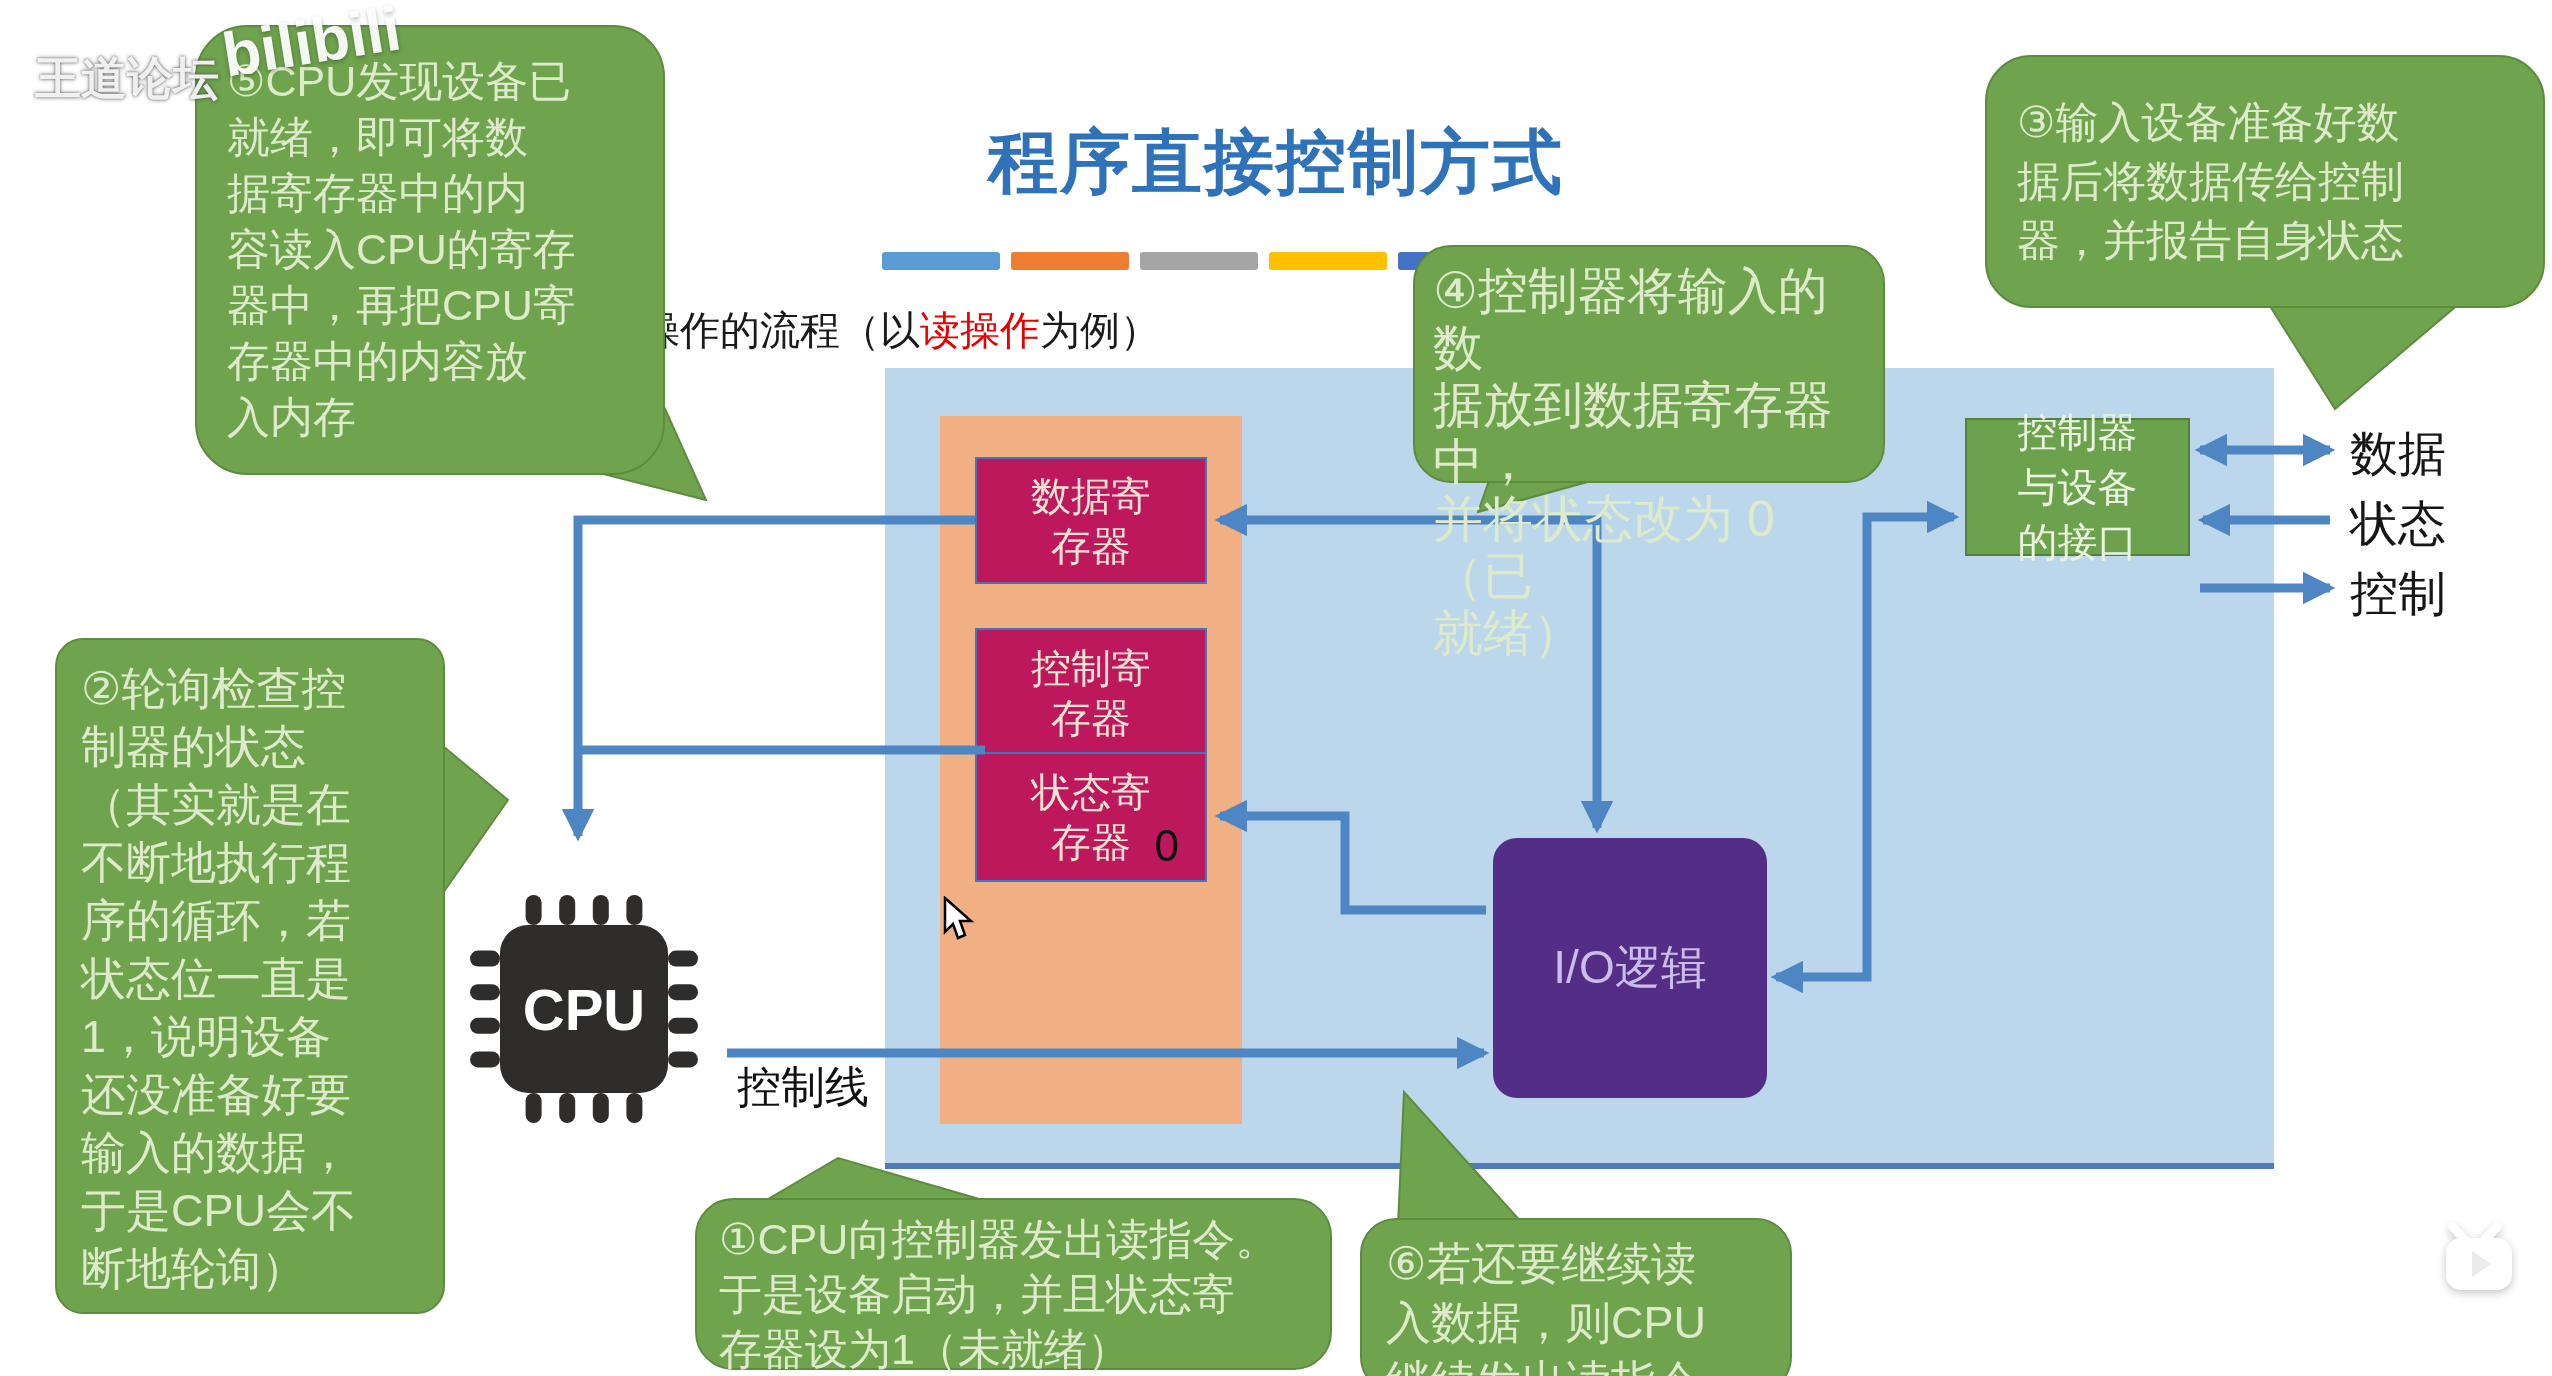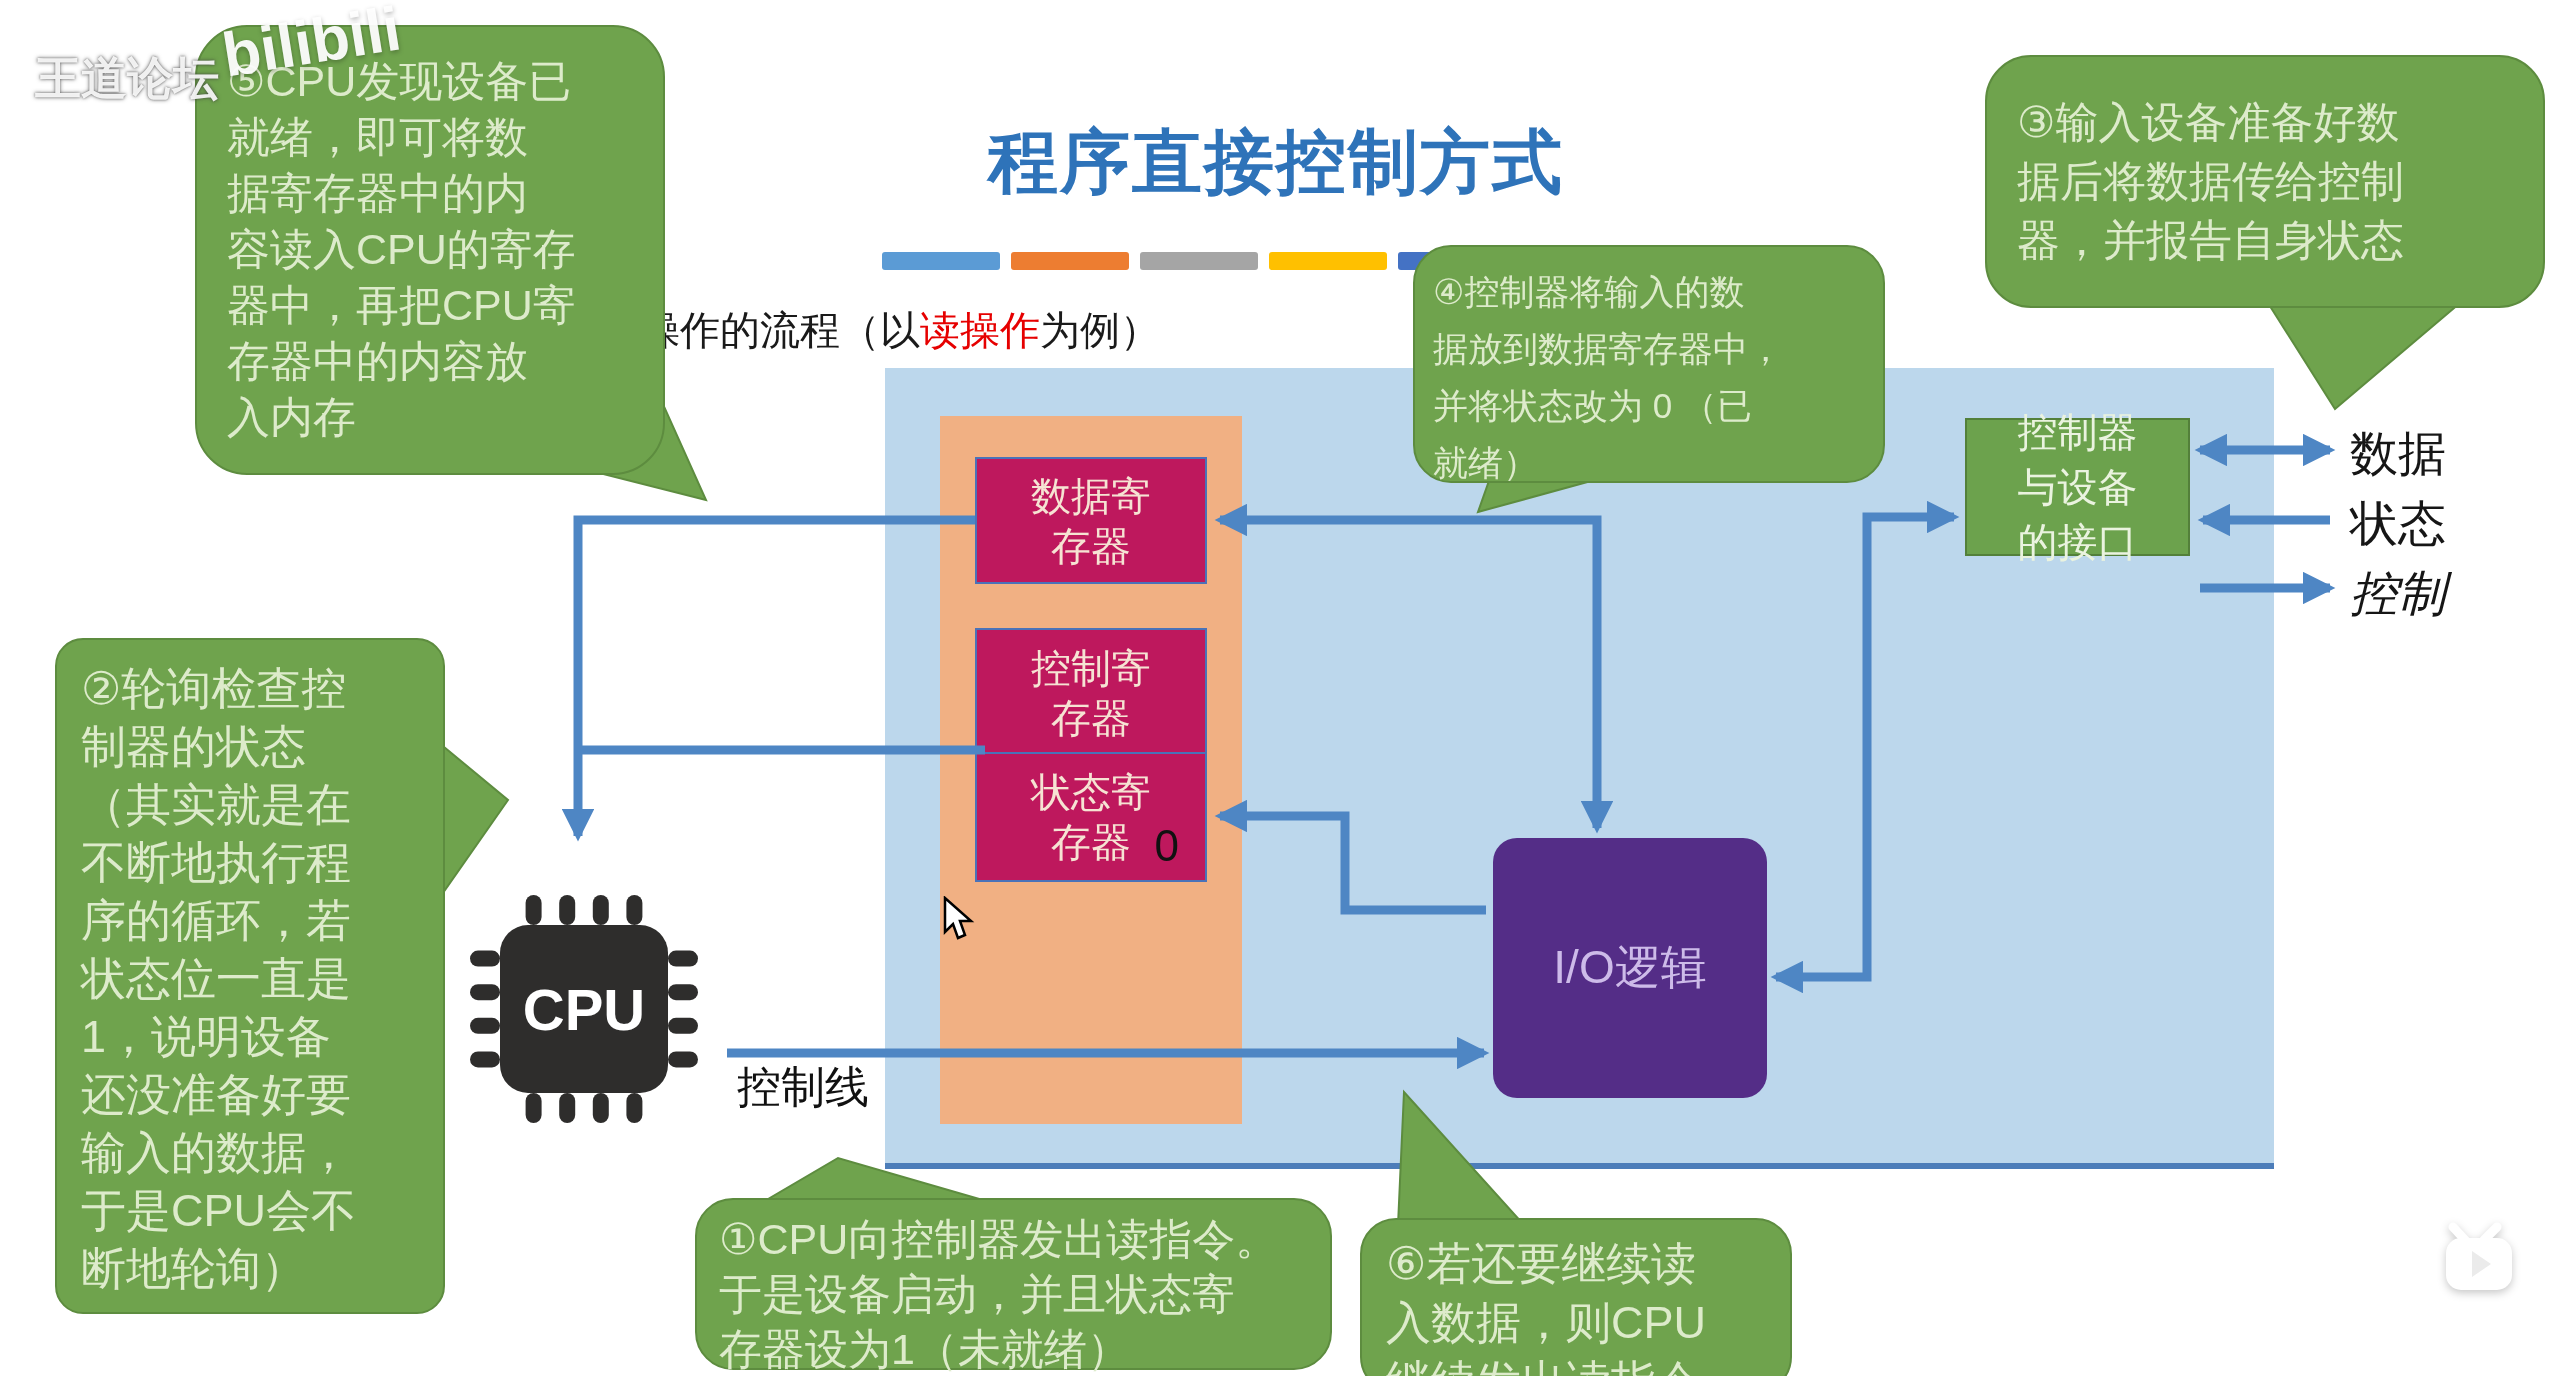--- a/index.html
+++ b/index.html
@@ -26,34 +26,34 @@
   #reg-data{top:457px;height:127px;}
   #reg-ctrl{top:604px;height:130px;margin-top:24px;}
   #reg-stat{top:752px;height:130px;}
   #stat-zero{right:26px;bottom:12px;position:absolute;color:#111;font-size:44px;line-height:44px;}
   #iologic{left:1493px;top:838px;width:274px;height:260px;background:#542D87;color:#CDBBE9;
            font-size:46px;display:flex;align-items:center;justify-content:center;z-index:2;border-radius:24px;}
   #iface{left:1965px;top:418px;width:225px;height:138px;background:#6CA24D;border:2px solid #53803A;
          color:#EAF3DF;font-size:40px;line-height:55px;text-align:center;display:flex;align-items:center;
          justify-content:center;white-space:pre-line;z-index:2;box-sizing:border-box;}
   .buslabel{left:2350px;font-size:48px;color:#161616;z-index:2;white-space:nowrap;}
-  #bus-data{top:422px;} #bus-status{top:492px;} #bus-ctrl{top:562px;font-style:italic;}
+  #bus-data{top:422px;} #bus-status{top:492px;} #bus-ctrl{top:562px;}
   #ctl-line-label{left:737px;top:1058px;font-size:44px;color:#111;z-index:3;white-space:nowrap;}
   
   #wires{left:0;top:0;z-index:2;pointer-events:none;}
   
   #cpu{left:468px;top:893px;width:232px;height:232px;z-index:3;}
   
   .bubble{background:#6FA34D;border:2px solid #5D8C3F;color:#DDEBCB;white-space:pre-line;
           box-sizing:border-box;z-index:4;}
   #b5{left:195px;top:25px;width:470px;height:450px;border-radius:52px;font-size:43px;line-height:56px;
       padding:26px 8px 0 30px;}
   #b3{left:1985px;top:55px;width:560px;height:253px;border-radius:46px;font-size:43px;line-height:59px;
       padding:36px 20px 0 30px;}
-  #b4{left:1413px;top:245px;width:472px;height:238px;border-radius:38px;font-size:35px;line-height:57px;
+  #b4{left:1413px;top:245px;width:472px;height:238px;border-radius:38px;font-size:50px;line-height:57px;
       padding:16px 6px 0 18px;}
   #b2{left:55px;top:638px;width:390px;height:676px;border-radius:28px;font-size:45px;line-height:58px;
       padding:20px 6px 0 24px;}
   #b1{left:695px;top:1198px;width:637px;height:172px;border-radius:38px;font-size:43px;line-height:55px;
       padding:12px 6px 0 22px;}
   #b6{left:1360px;top:1218px;width:432px;height:175px;border-radius:36px;font-size:45px;line-height:59px;
       padding:14px 6px 0 24px;}
   
   #wm-site{left:35px;top:48px;font-size:46px;font-weight:bold;color:rgba(255,255,255,.9);z-index:6;
            text-shadow:0 0 4px rgba(60,60,60,.65),0 0 2px rgba(60,60,60,.6);}

